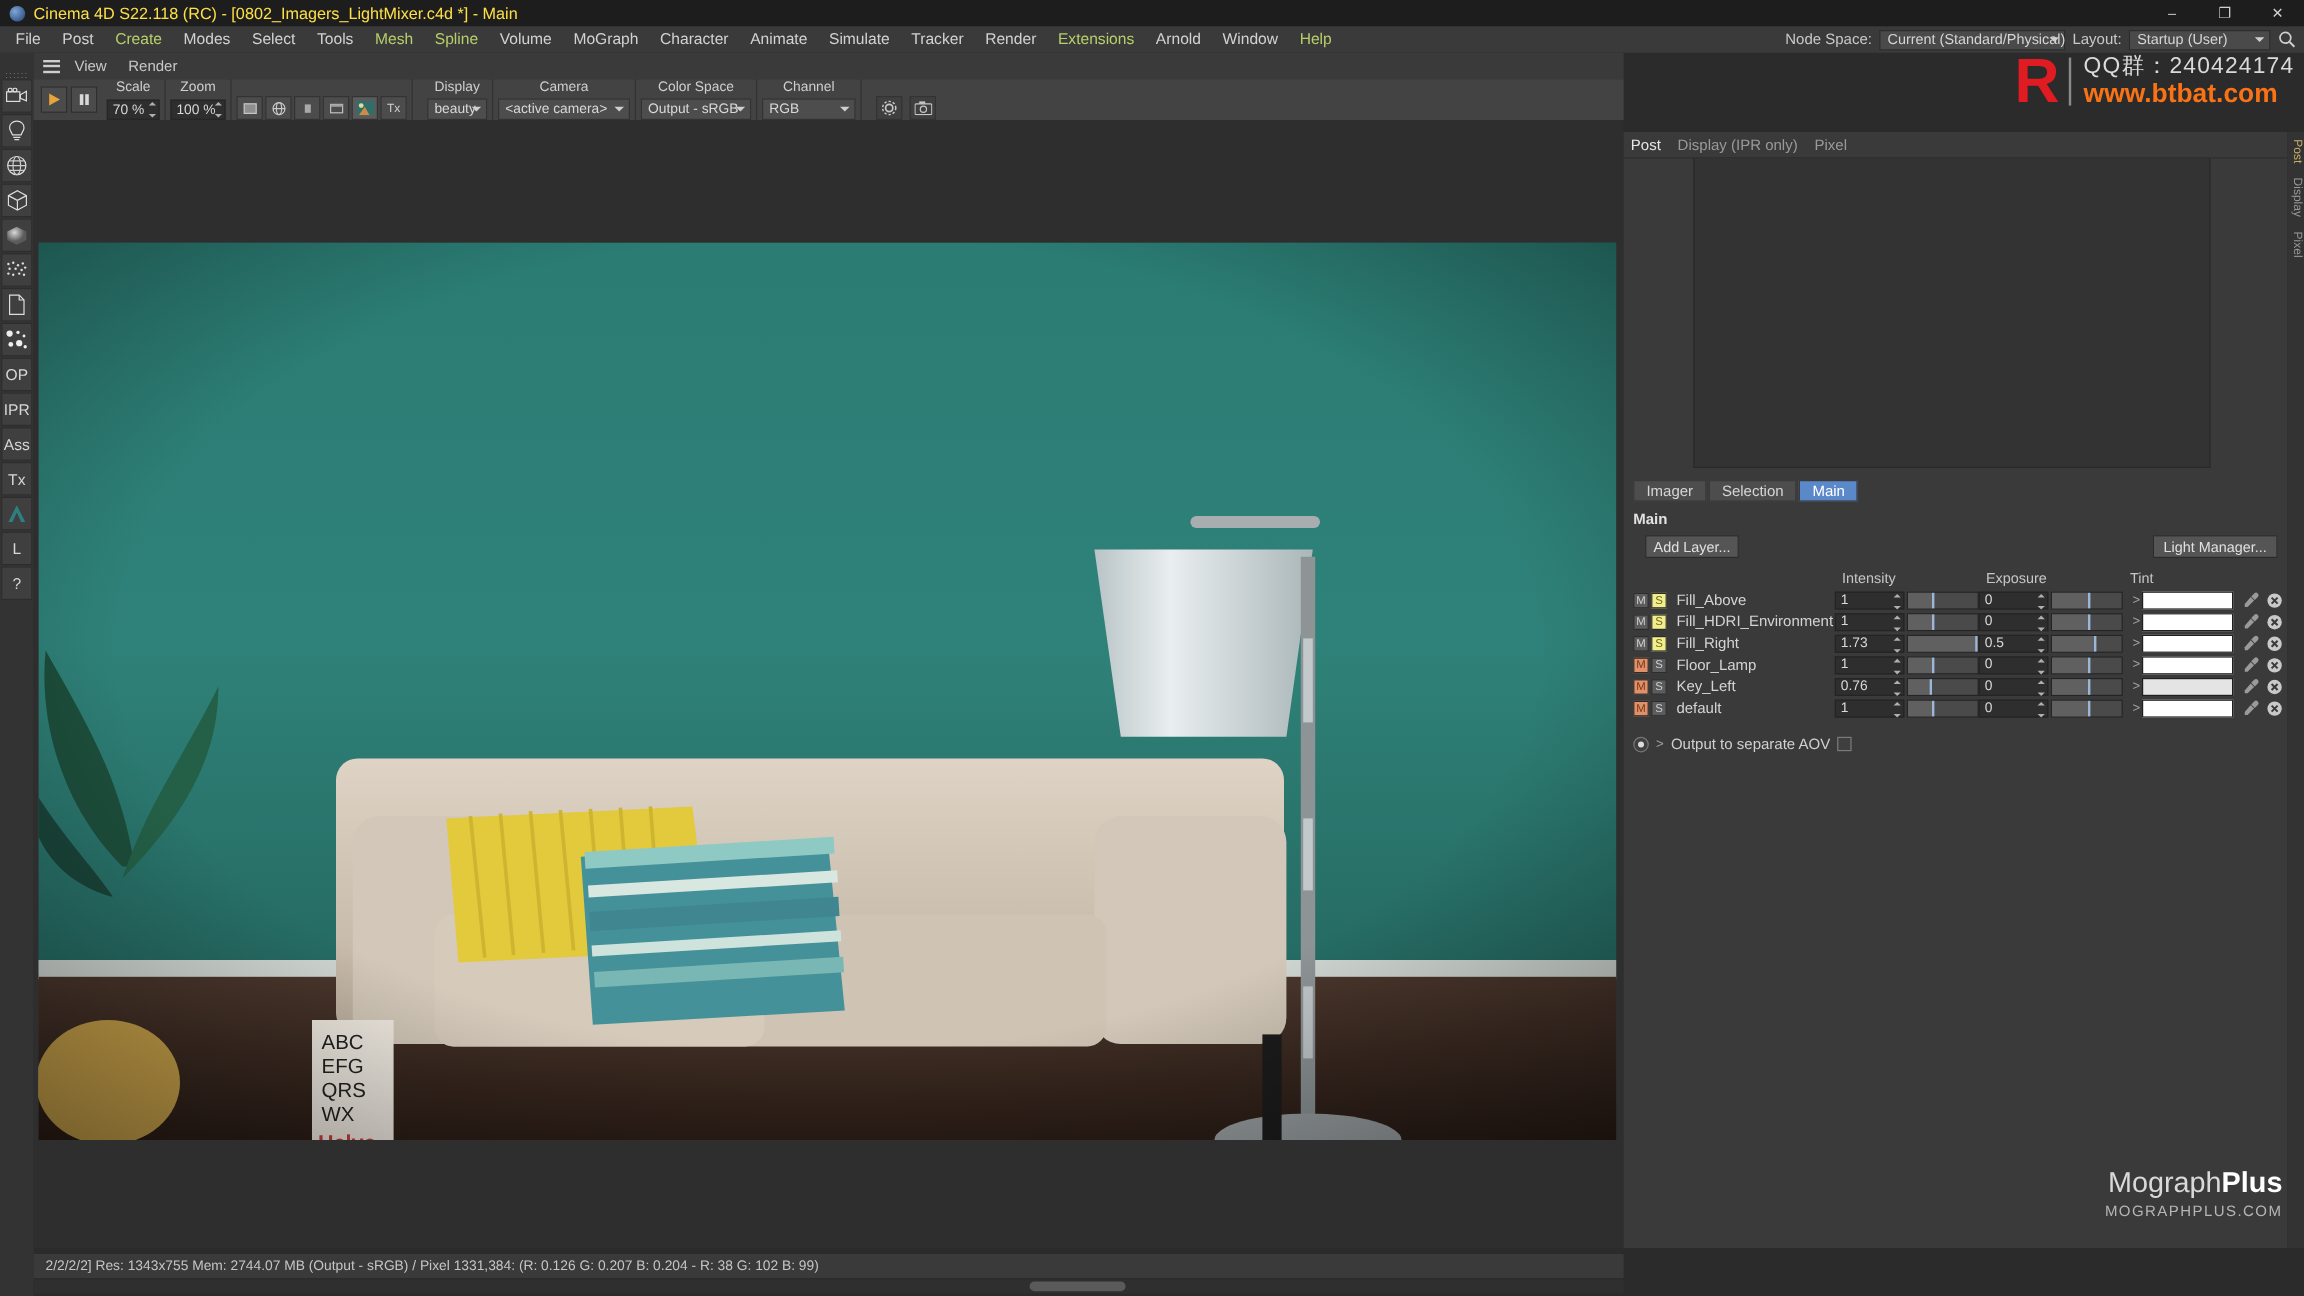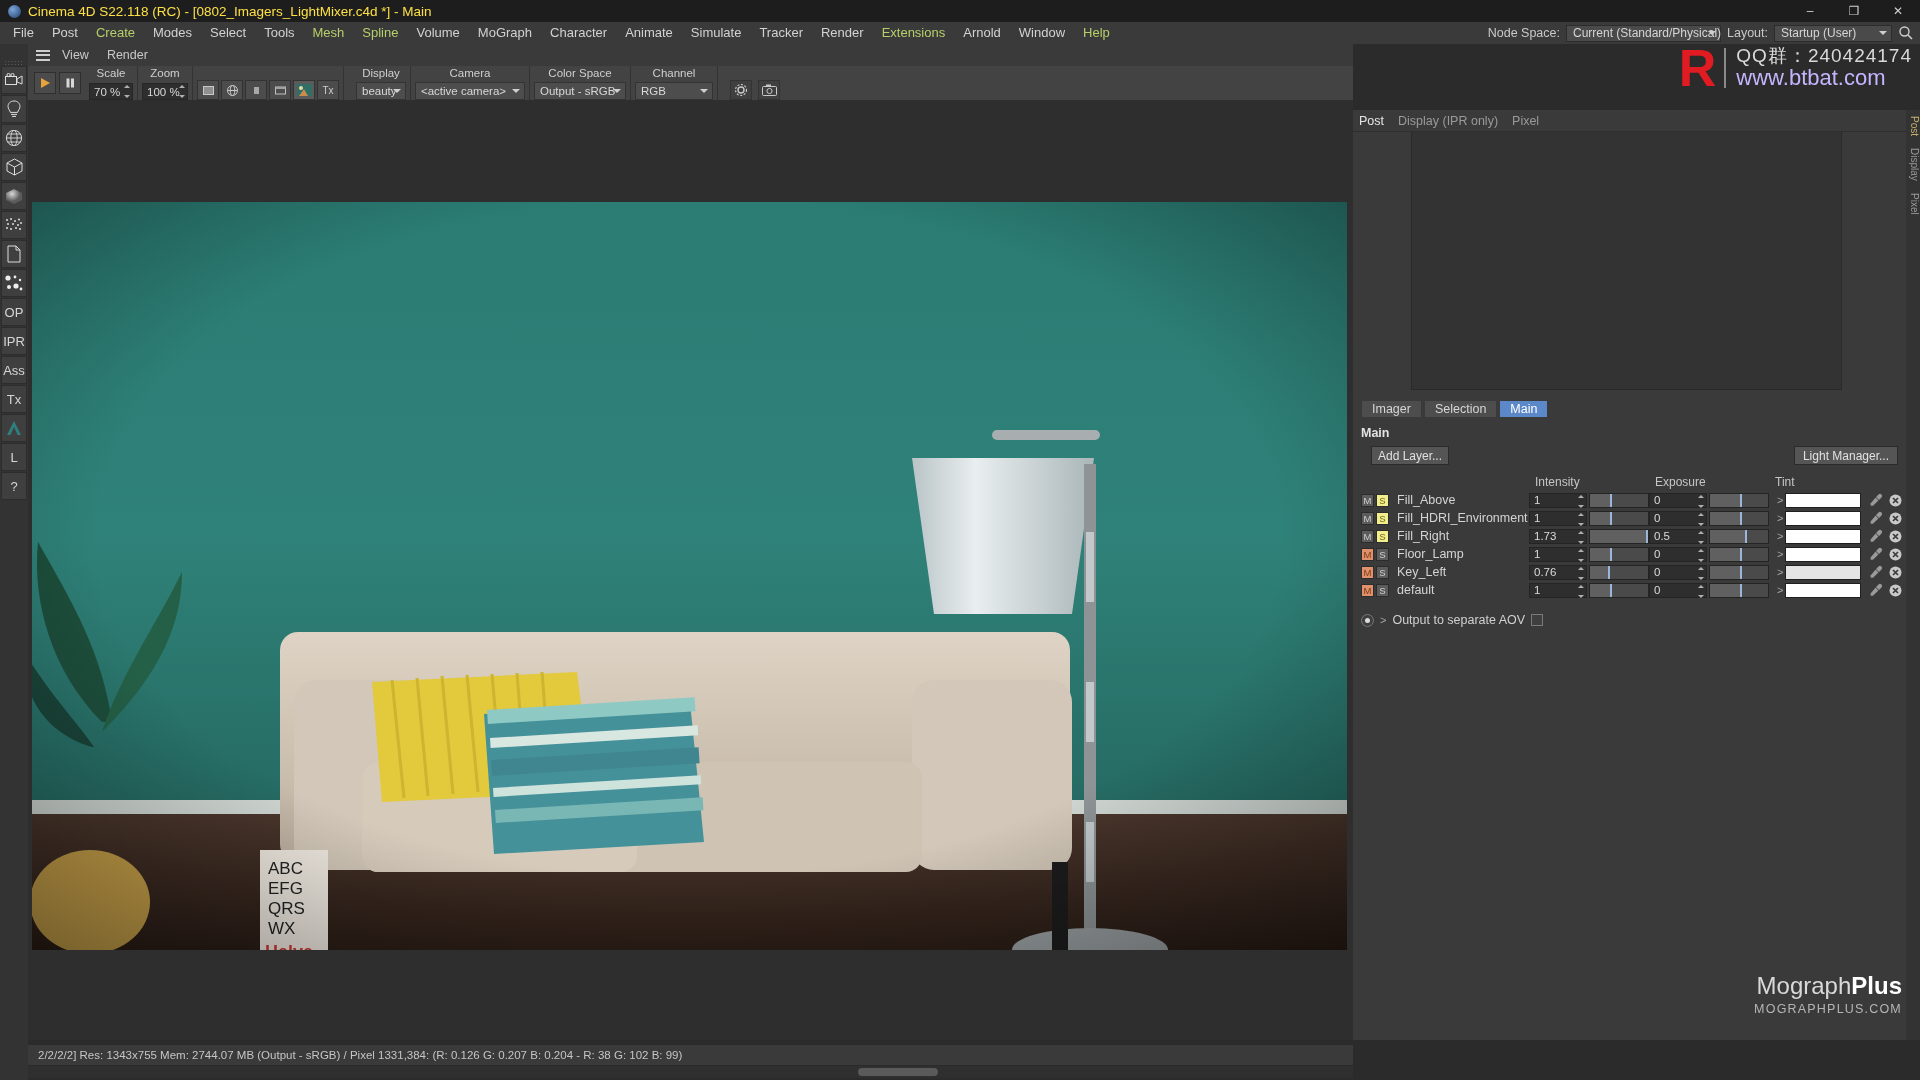--- a/index.html
+++ b/index.html
@@ -34,21 +34,21 @@
   #search-icon-top{ width:16px;height:16px; }
 
   
   #watermark{ position:absolute; right:8px; top:42px; display:flex; align-items:center;
     height:52px; z-index:40; }
   #wm-R{ font-size:52px; font-weight:bold; color:#e01b22; font-family:"Liberation Sans",sans-serif;
     line-height:46px; letter-spacing:-2px; }
   #wm-bar{ width:2px; height:40px; background:#8a8a8a; margin:0 10px; }
   #wm-text{ display:flex; flex-direction:column; line-height:1.05; }
   #wm-qq{ font-size:19px; color:#d9d9d9; letter-spacing:1px;}
-  #wm-url{ font-size:22px; color:#c4b5fd; font-weight:normal; letter-spacing:0px;}
+  #wm-url{ font-size:22px; color:#f97316; font-weight:bold; letter-spacing:0px;}
 
   
   #rail{ position:absolute; left:0; top:44px; width:28px; height:1036px; background:#333333;
     padding-top:14px; }
   .rail-btn{ width:26px; height:28px; margin:0 1px 1px 1px; background:#3f3f3f;
     display:flex; align-items:center; justify-content:center; color:#d6d6d6; font-size:13px;
     border:1px solid #2d2d2d; }
   .rail-btn svg{ display:block; }
   #rail-grip{ height:8px; display:flex; align-items:center; justify-content:center;
     color:#777; font-size:8px; letter-spacing:1px; }

